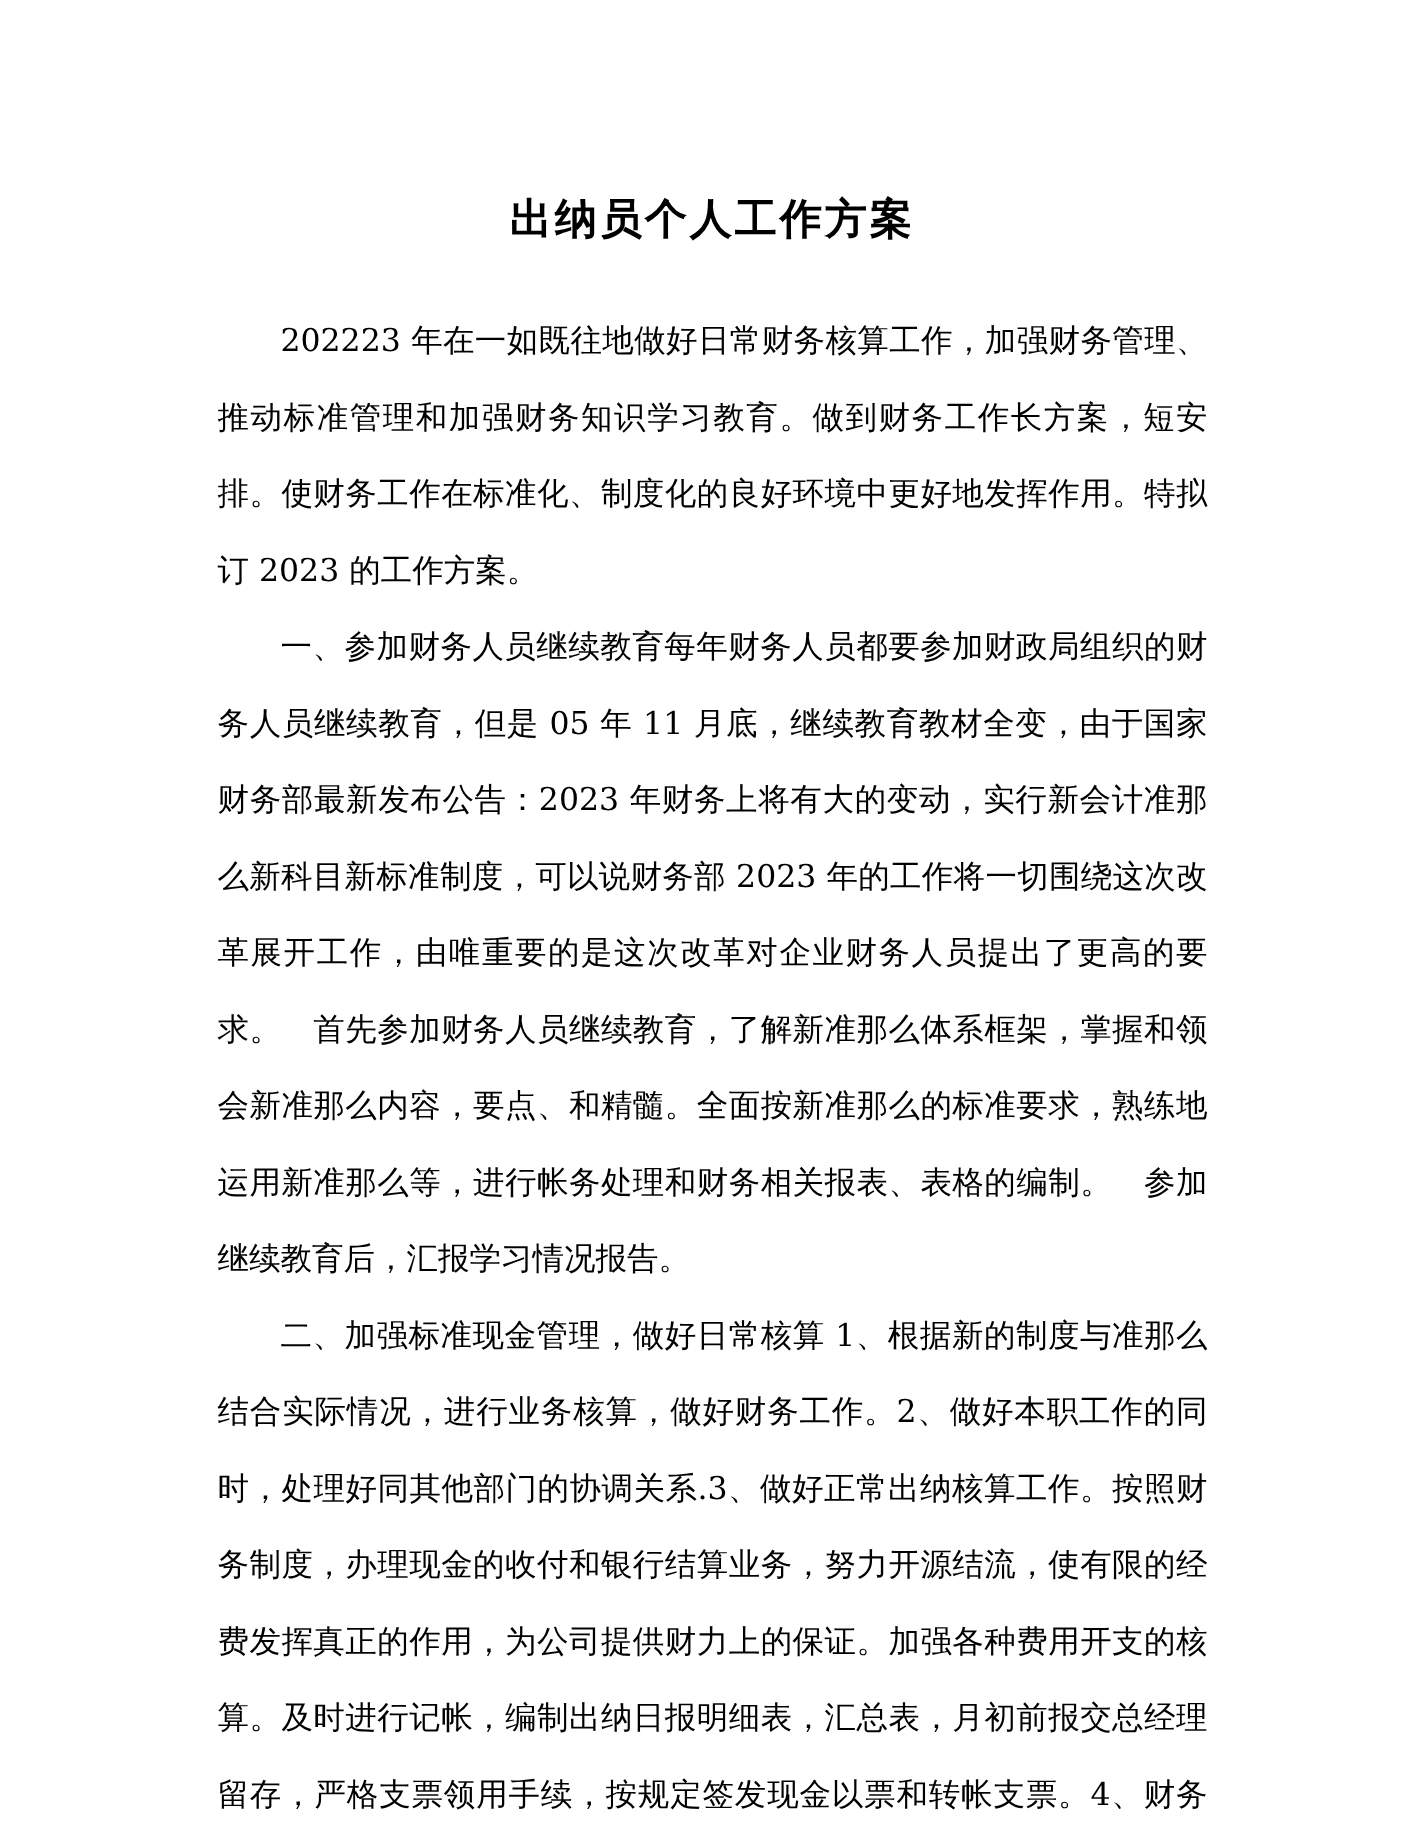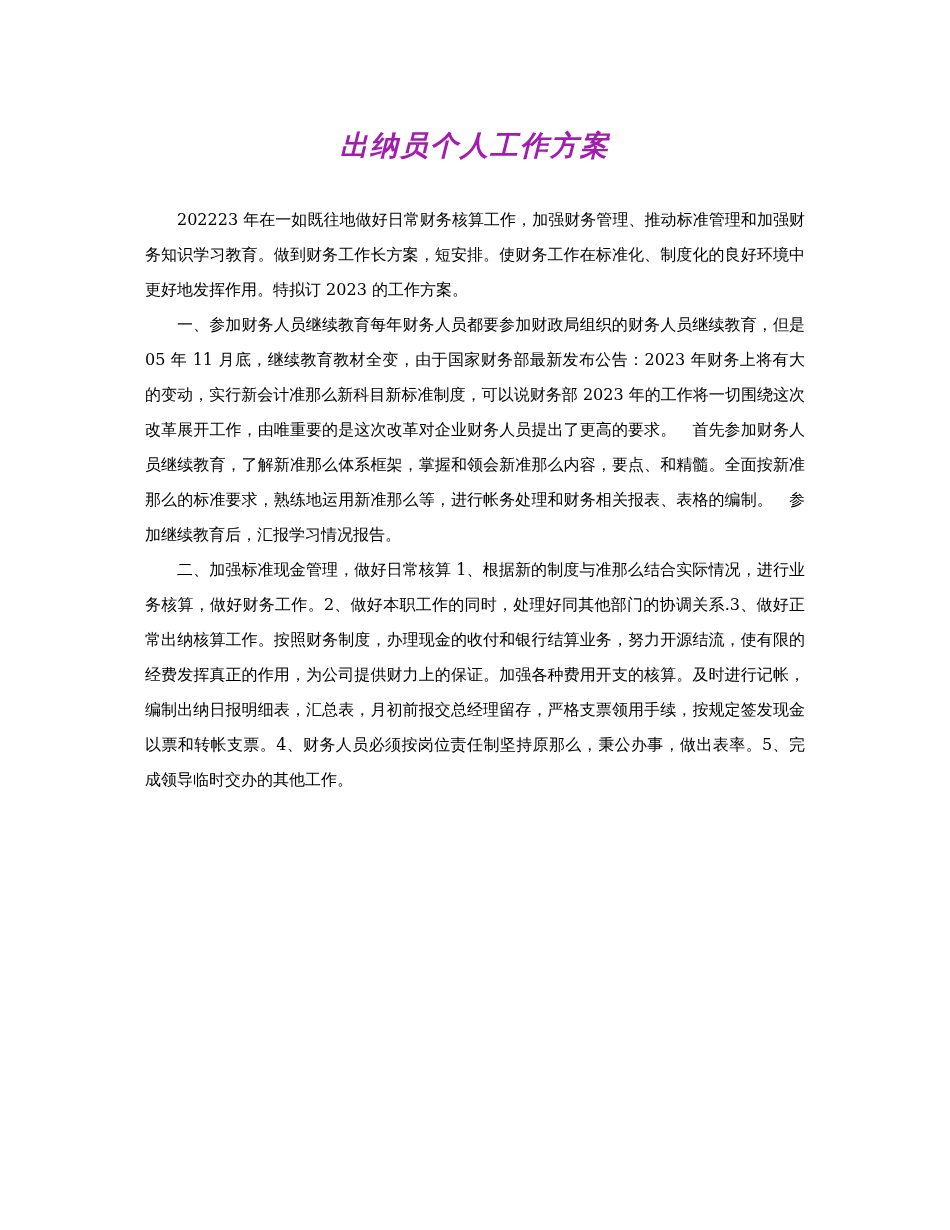--- a/index.html
+++ b/index.html
@@ -21,32 +21,32 @@
   }
   .doc-title {
     text-align: center;
     font-size: 28px;
     font-weight: bold;
     letter-spacing: 2px;
     margin: 0 0 38px 0;
     line-height: 1.3;
   }
   .doc-body p {
-    font-size: 16px;
-    line-height: 35px;
+    font-size: 21px;
+    line-height: 51px;
     text-align: justify;
     text-indent: 2em;
     margin: 0;
     word-break: break-all;
   }
 </style>
 </head>
 <body>
 
 <div class="page">
-  <h1 class="doc-title" style="color: #a21caf; font-style: italic;">出纳员个人工作方案</h1>
+  <h1 class="doc-title" style="color: #000000;">出纳员个人工作方案</h1>
 
   <div class="doc-body">
     <p>202223 年在一如既往地做好日常财务核算工作，加强财务管理、推动标准管理和加强财务知识学习教育。做到财务工作长方案，短安排。使财务工作在标准化、制度化的良好环境中更好地发挥作用。特拟订 2023 的工作方案。</p>
     <p>一、参加财务人员继续教育每年财务人员都要参加财政局组织的财务人员继续教育，但是 05 年 11 月底，继续教育教材全变，由于国家财务部最新发布公告：2023 年财务上将有大的变动，实行新会计准那么新科目新标准制度，可以说财务部 2023 年的工作将一切围绕这次改革展开工作，由唯重要的是这次改革对企业财务人员提出了更高的要求。　首先参加财务人员继续教育，了解新准那么体系框架，掌握和领会新准那么内容，要点、和精髓。全面按新准那么的标准要求，熟练地运用新准那么等，进行帐务处理和财务相关报表、表格的编制。　参加继续教育后，汇报学习情况报告。</p>
     <p>二、加强标准现金管理，做好日常核算 1、根据新的制度与准那么结合实际情况，进行业务核算，做好财务工作。2、做好本职工作的同时，处理好同其他部门的协调关系.3、做好正常出纳核算工作。按照财务制度，办理现金的收付和银行结算业务，努力开源结流，使有限的经费发挥真正的作用，为公司提供财力上的保证。加强各种费用开支的核算。及时进行记帐，编制出纳日报明细表，汇总表，月初前报交总经理留存，严格支票领用手续，按规定签发现金以票和转帐支票。4、财务人员必须按岗位责任制坚持原那么，秉公办事，做出表率。5、完成领导临时交办的其他工作。</p>
   </div>
 </div>
 
 </body></html>

